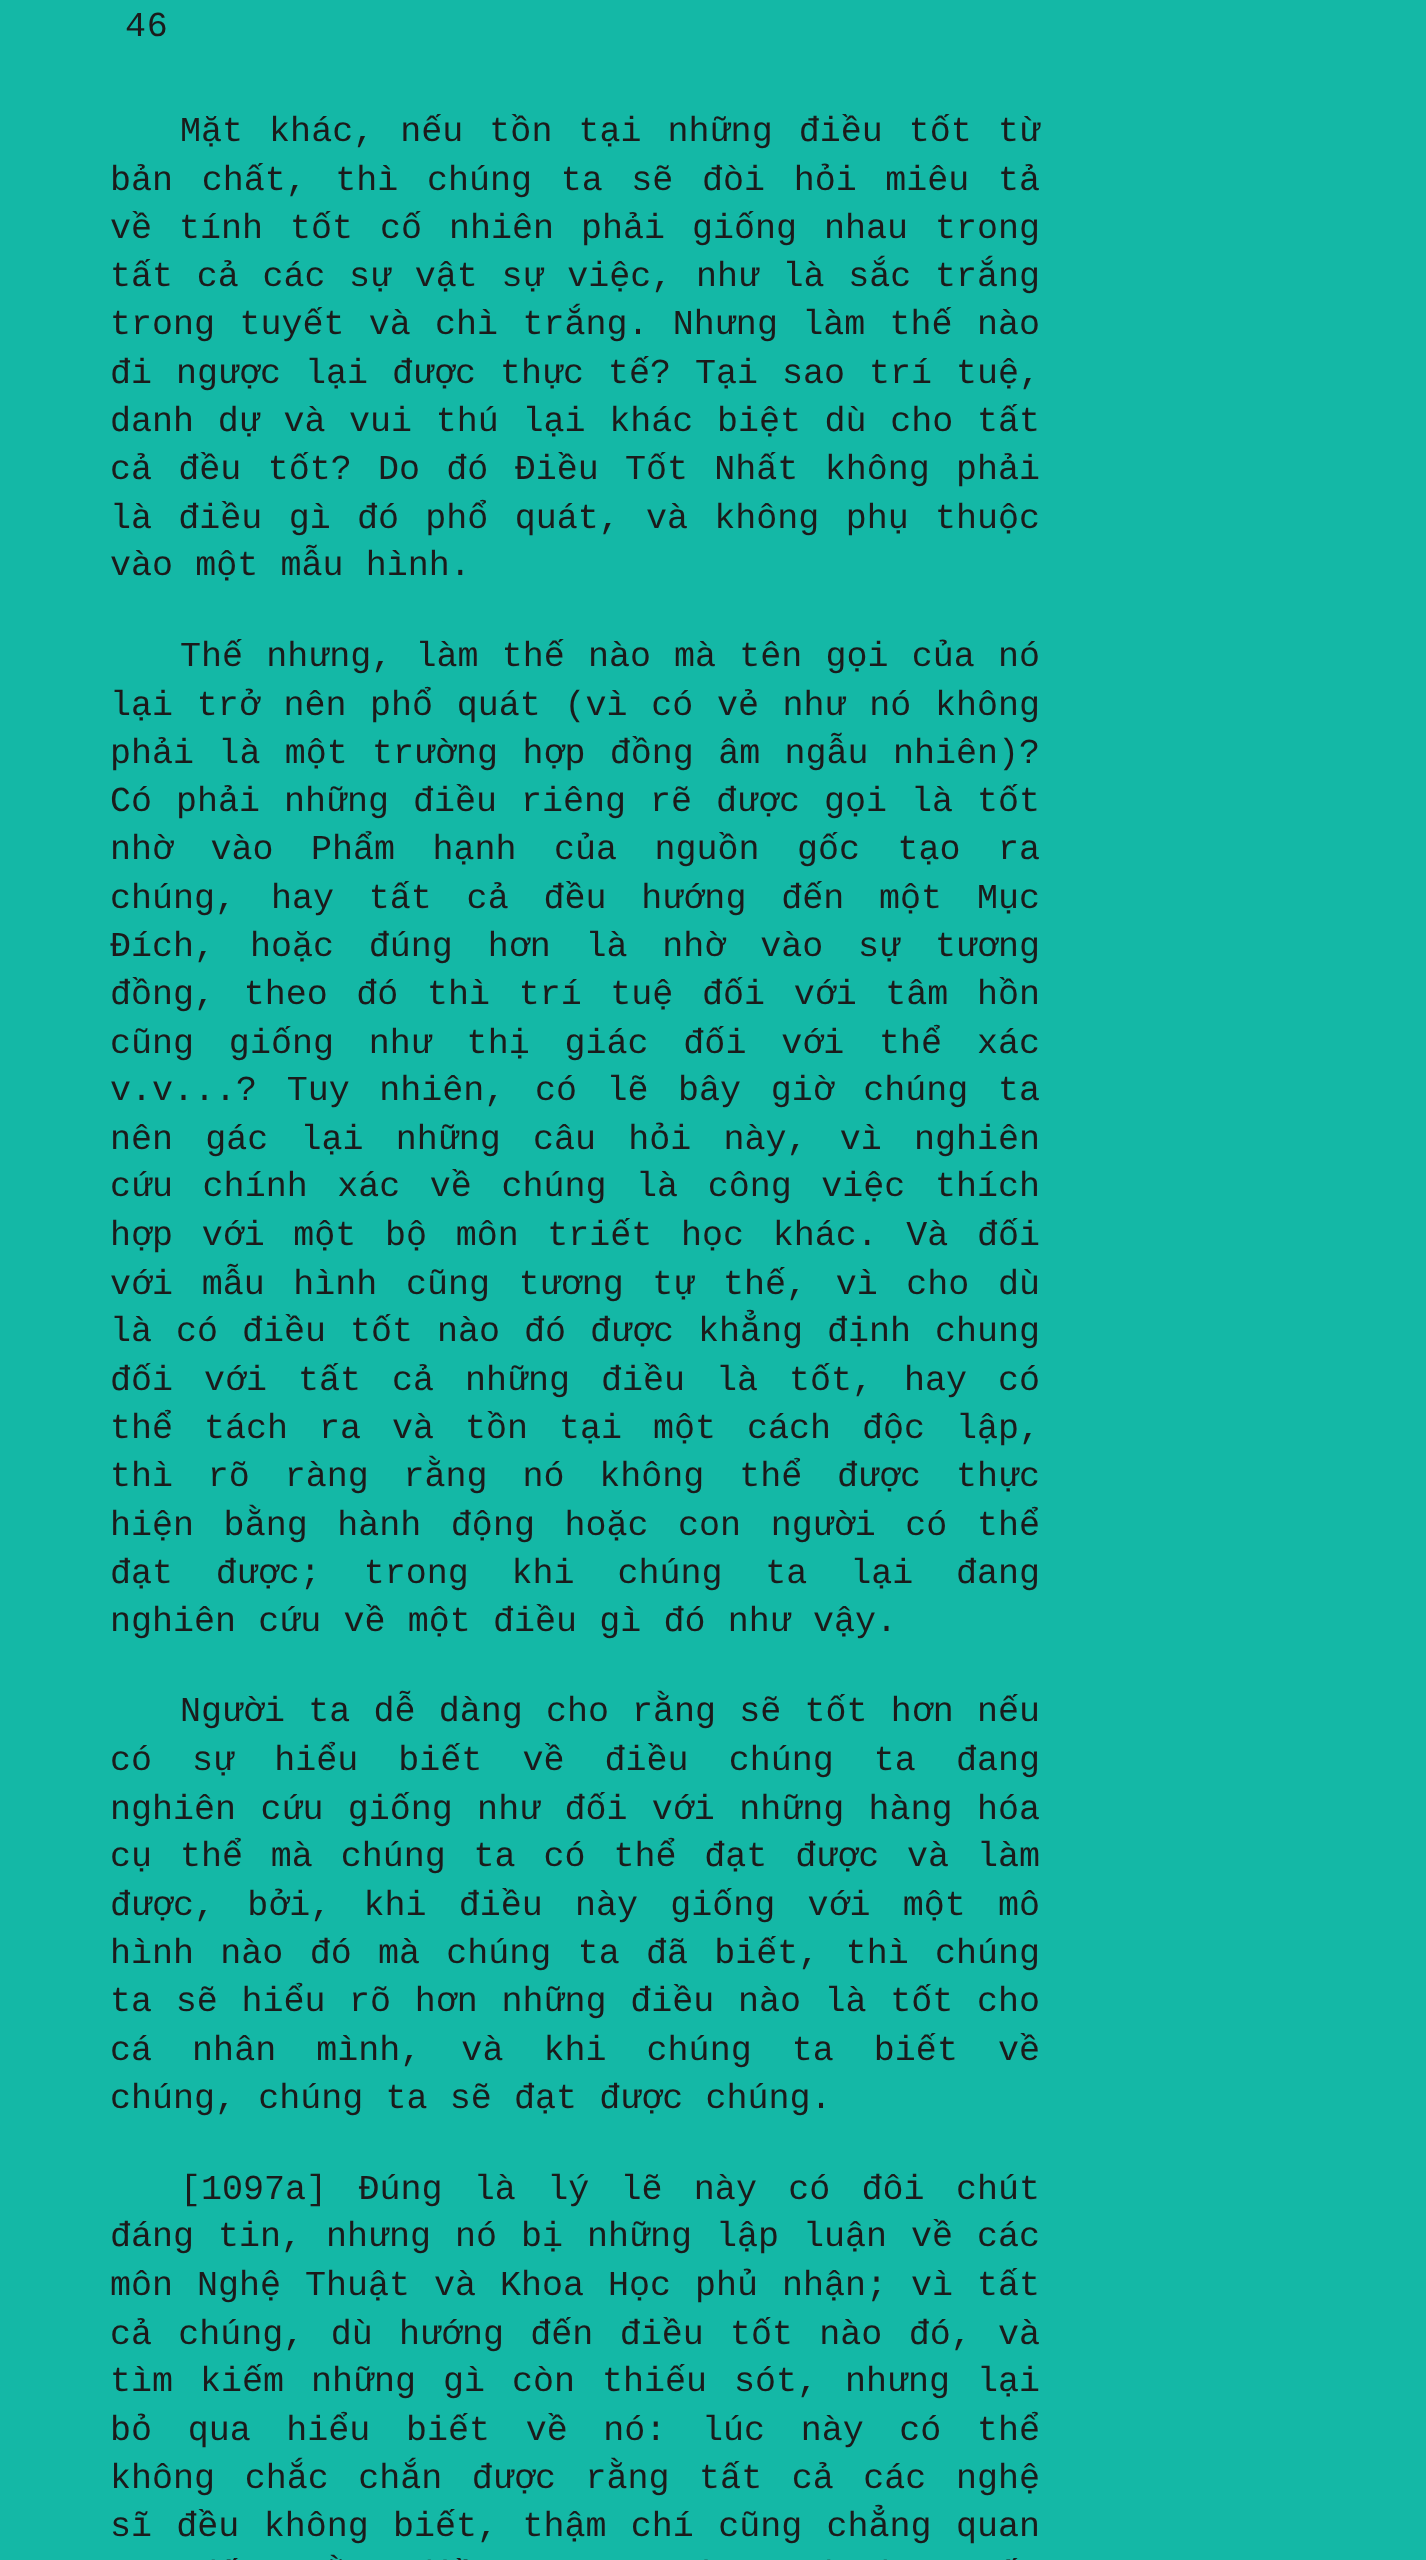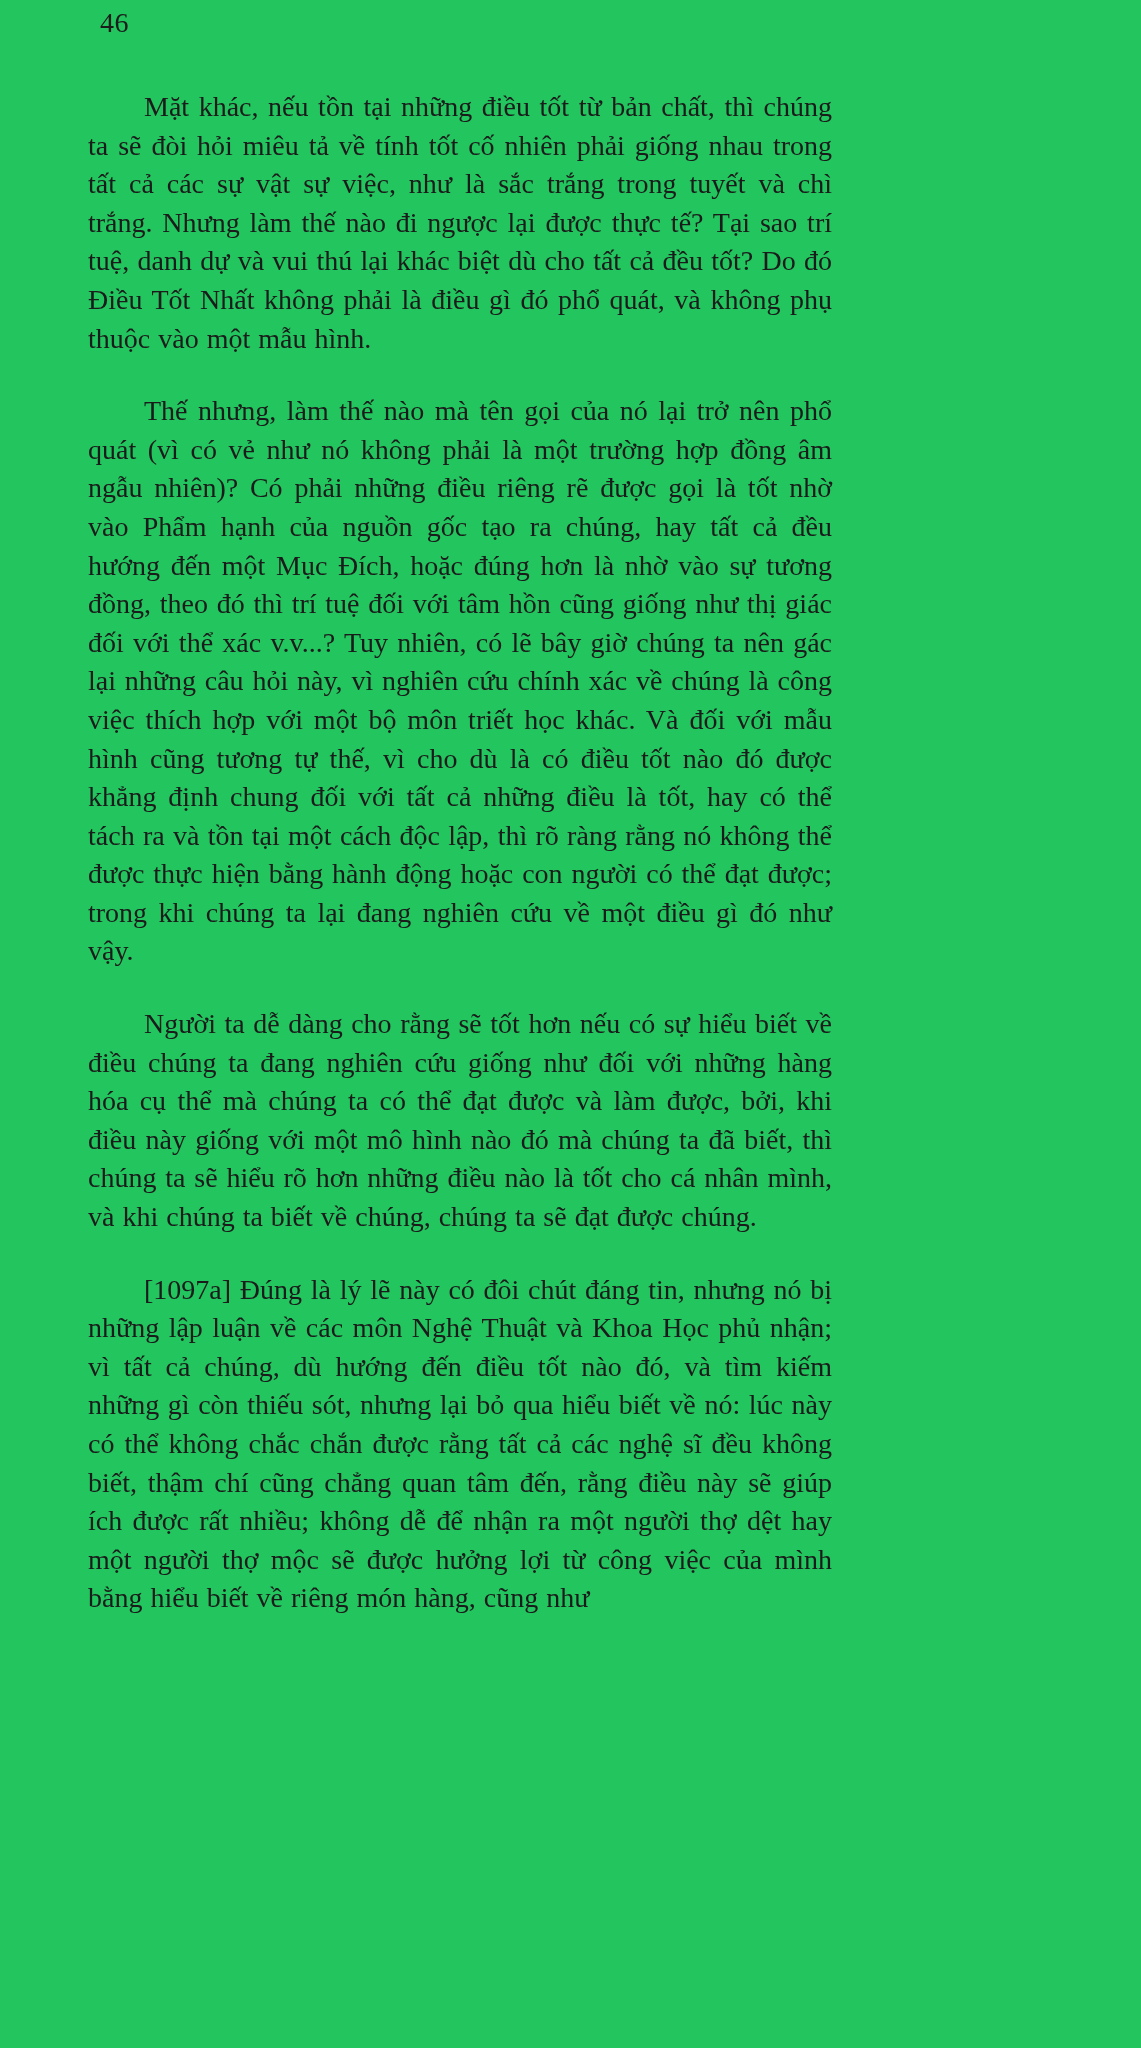--- a/index.html
+++ b/index.html
@@ -11,21 +11,22 @@
     height: 2048px;
     background: #fdfdfc;
     position: relative;
     font-family: "Liberation Serif", serif;
     color: #1b1b1b;
     overflow: hidden;
   }
   .scan-page {
     position: absolute;
     inset: 0;
-    background: #22c55e;
+    background: #14b8a6;
+    font-family: Liberation Mono, monospace;
   }
   .page-number {
     position: absolute;
     top: 4px;
     left: 100px;
     font-size: 28px;
     line-height: 38px;
     letter-spacing: 0.5px;
   }
   .text-block {

